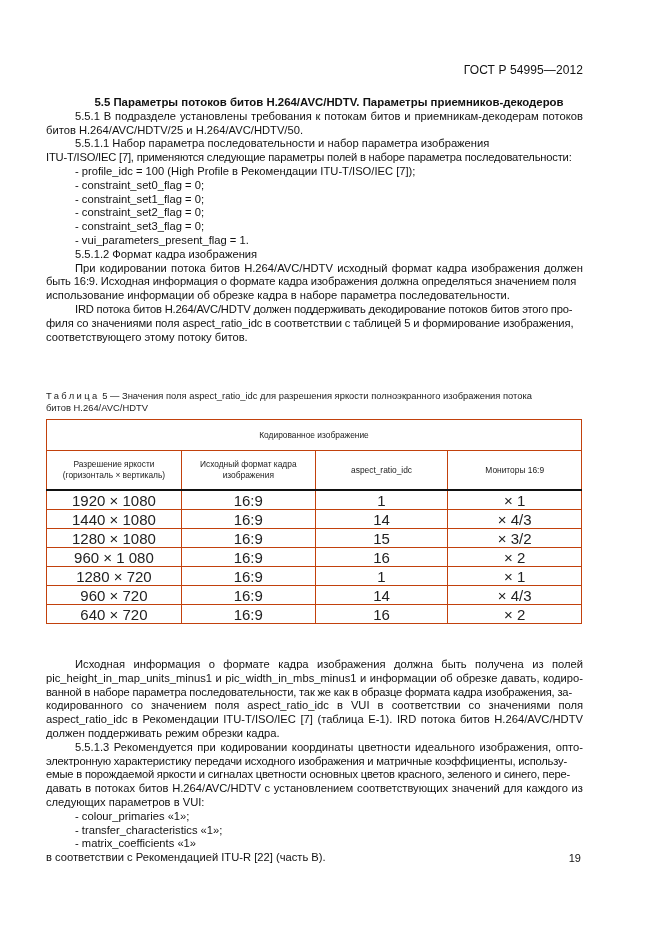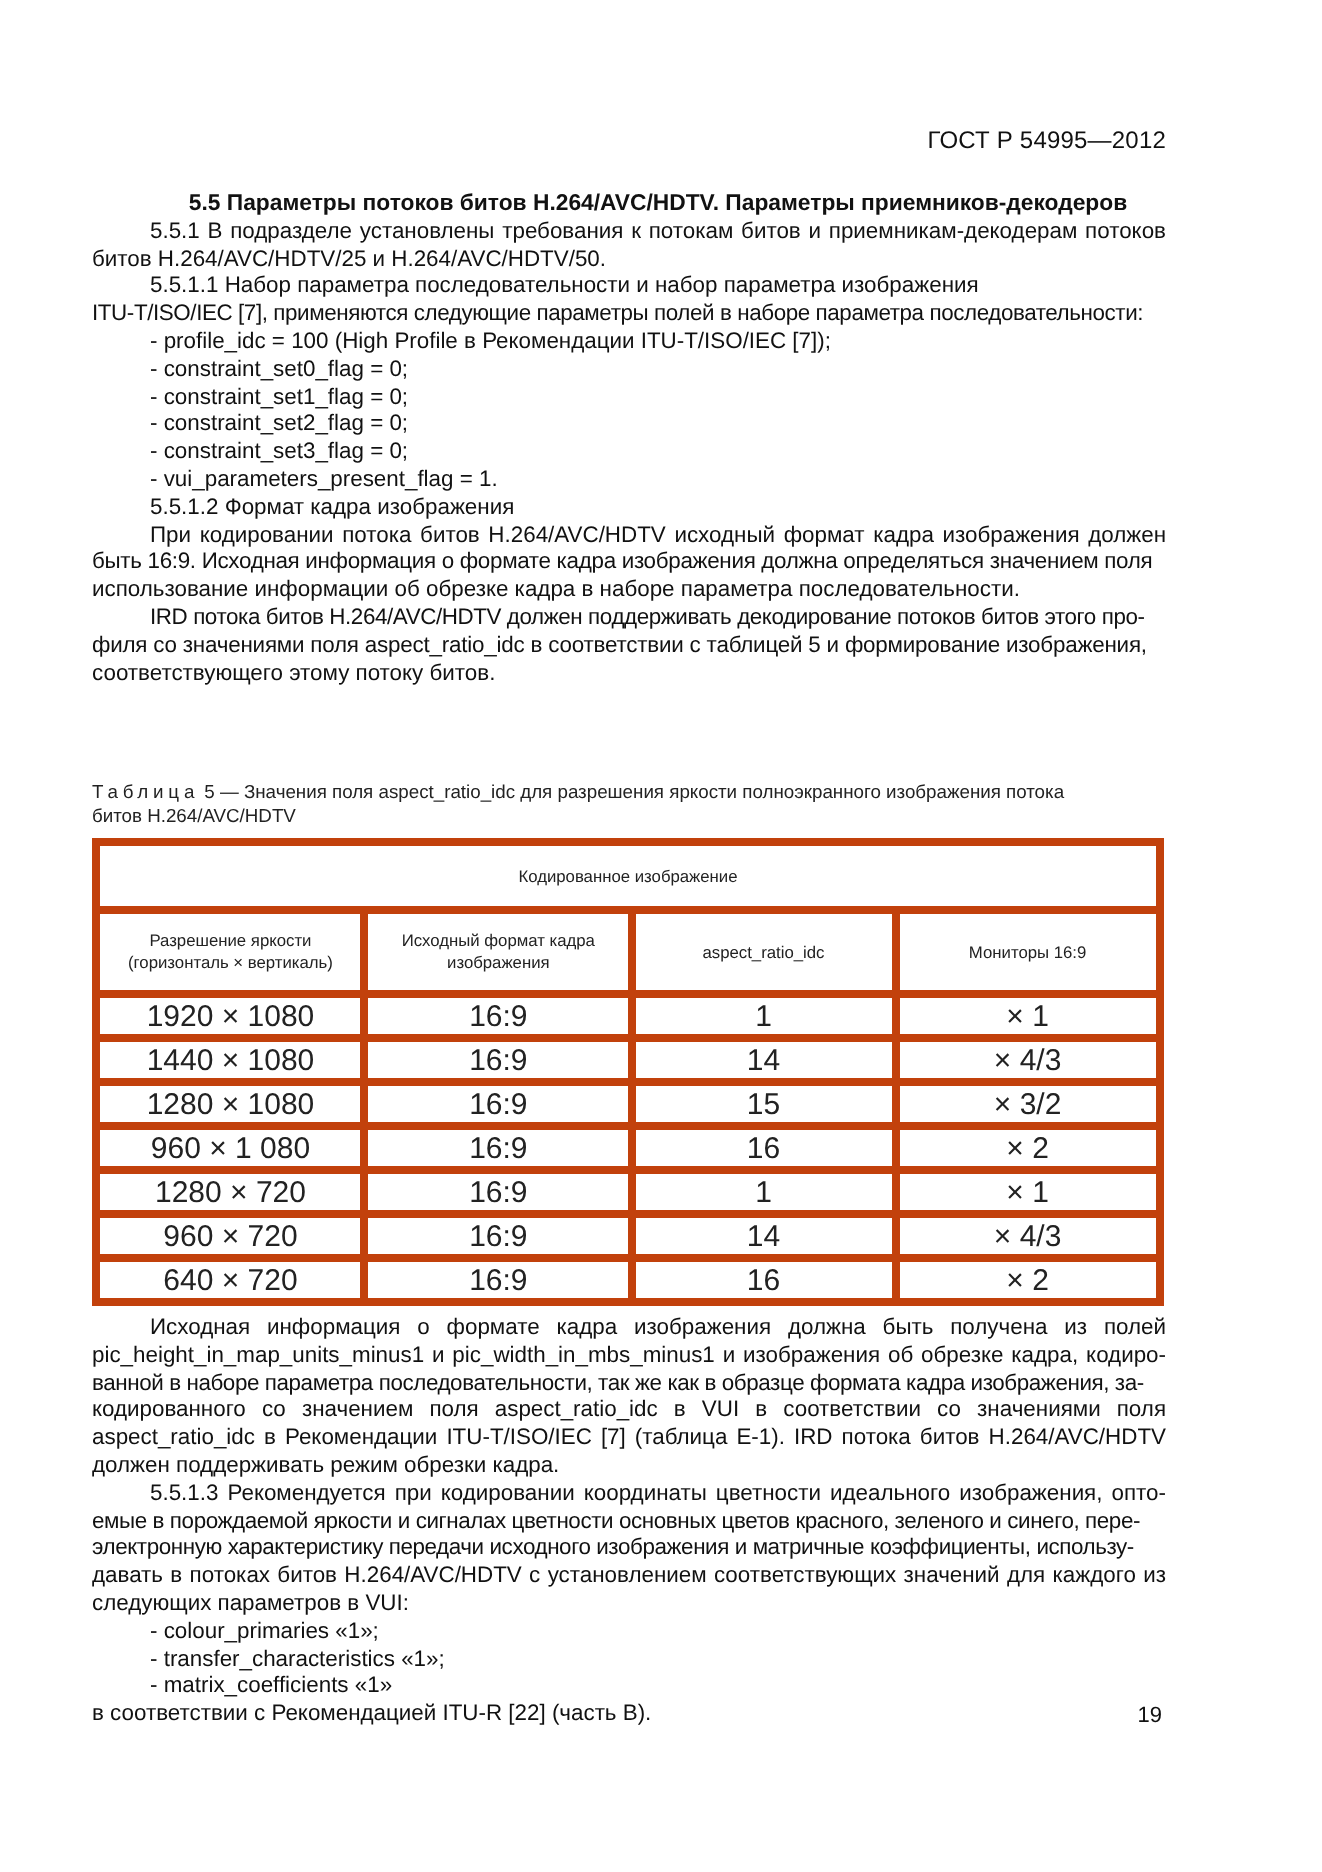--- a/index.html
+++ b/index.html
@@ -10,21 +10,21 @@
   .text { position: absolute; left: 46px; width: 537px; font-size: 11.2px; line-height: 13.8px; }
   .line { white-space: nowrap; display: block; }
   .just { text-align: justify; text-align-last: justify; display: block; white-space: normal; }
   .ind { padding-left: 29px; }
   .bullet { padding-left: 29px; }
   .h { font-weight: bold; font-size: 11.4px; }
   .caption { position: absolute; left: 46px; top: 390px; width: 540px; font-size: 9.4px; line-height: 11.8px; color: #222; }
   .spaced { letter-spacing: 2.4px; }
   table.t5 { position: absolute; left: 46px; top: 419px; width: 536px; border-collapse: collapse;
              font-size: 8.4px; color: #222; }
-  table.t5 td { border: 4px solid #c2410c; text-align: center; padding: 0; }
+  table.t5 td { border: 1px solid #c2410c; text-align: center; padding: 0; }
   table.t5 tr.hdr td { height: 30px; }
   table.t5 tr.colhdr td { height: 38px; line-height: 11px; border-bottom: 2px solid #111; }
   table.t5 tr.row td { height: 18px; font-size: 15px; }
   .pagenum { position: absolute; right: 80px; top: 852px; font-size: 11px; }
 </style>
 </head>
 <body>
 
 <div class="page">
 
@@ -121,28 +121,28 @@
       <td>640 × 720</td>
       <td>16:9</td>
       <td>16</td>
       <td>× 2</td>
     </tr>
   </tbody>
     </table>
 
   <div class="text" style="top:658px;">
     <span class="just ind">Исходная информация о формате кадра изображения должна быть получена из полей</span>
-    <span class="just">pic_height_in_map_units_minus1 и pic_width_in_mbs_minus1 и изображения об обрезке кадра, кодиро-</span>
+    <span class="just">pic_height_in_map_units_minus1 и pic_width_in_mbs_minus1 и информации об обрезке давать, кодиро-</span>
     <span class="line" style="letter-spacing:-0.2px;">ванной в наборе параметра последовательности, так же как в образце формата кадра изображения, за-</span>
     <span class="just">кодированного со значением поля aspect_ratio_idc в VUI в соответствии со значениями поля</span>
     <span class="just">aspect_ratio_idc в Рекомендации ITU-T/ISO/IEC [7] (таблица Е-1). IRD потока битов H.264/AVC/HDTV</span>
     <span class="line">должен поддерживать режим обрезки кадра.</span>
     <span class="just ind">5.5.1.3 Рекомендуется при кодировании координаты цветности идеального изображения, опто-</span>
+    <span class="line" style="letter-spacing:-0.2px;">электронную характеристику передачи исходного изображения и матричные коэффициенты, использу-</span>
     <span class="line" style="letter-spacing:-0.2px;">емые в порождаемой яркости и сигналах цветности основных цветов красного, зеленого и синего, пере-</span>
-    <span class="line" style="letter-spacing:-0.2px;">электронную характеристику передачи исходного изображения и матричные коэффициенты, использу-</span>
     <span class="just">давать в потоках битов H.264/AVC/HDTV с установлением соответствующих значений для каждого из</span>
     <span class="line">следующих параметров в VUI:</span>
     <span class="line ind">- colour_primaries «1»;</span>
     <span class="line ind">- transfer_characteristics «1»;</span>
     <span class="line ind">- matrix_coefficients «1»</span>
     <span class="line">в соответствии с Рекомендацией ITU-R [22] (часть В).</span>
   </div>
 
   <div class="pagenum">19</div>
 </div>

